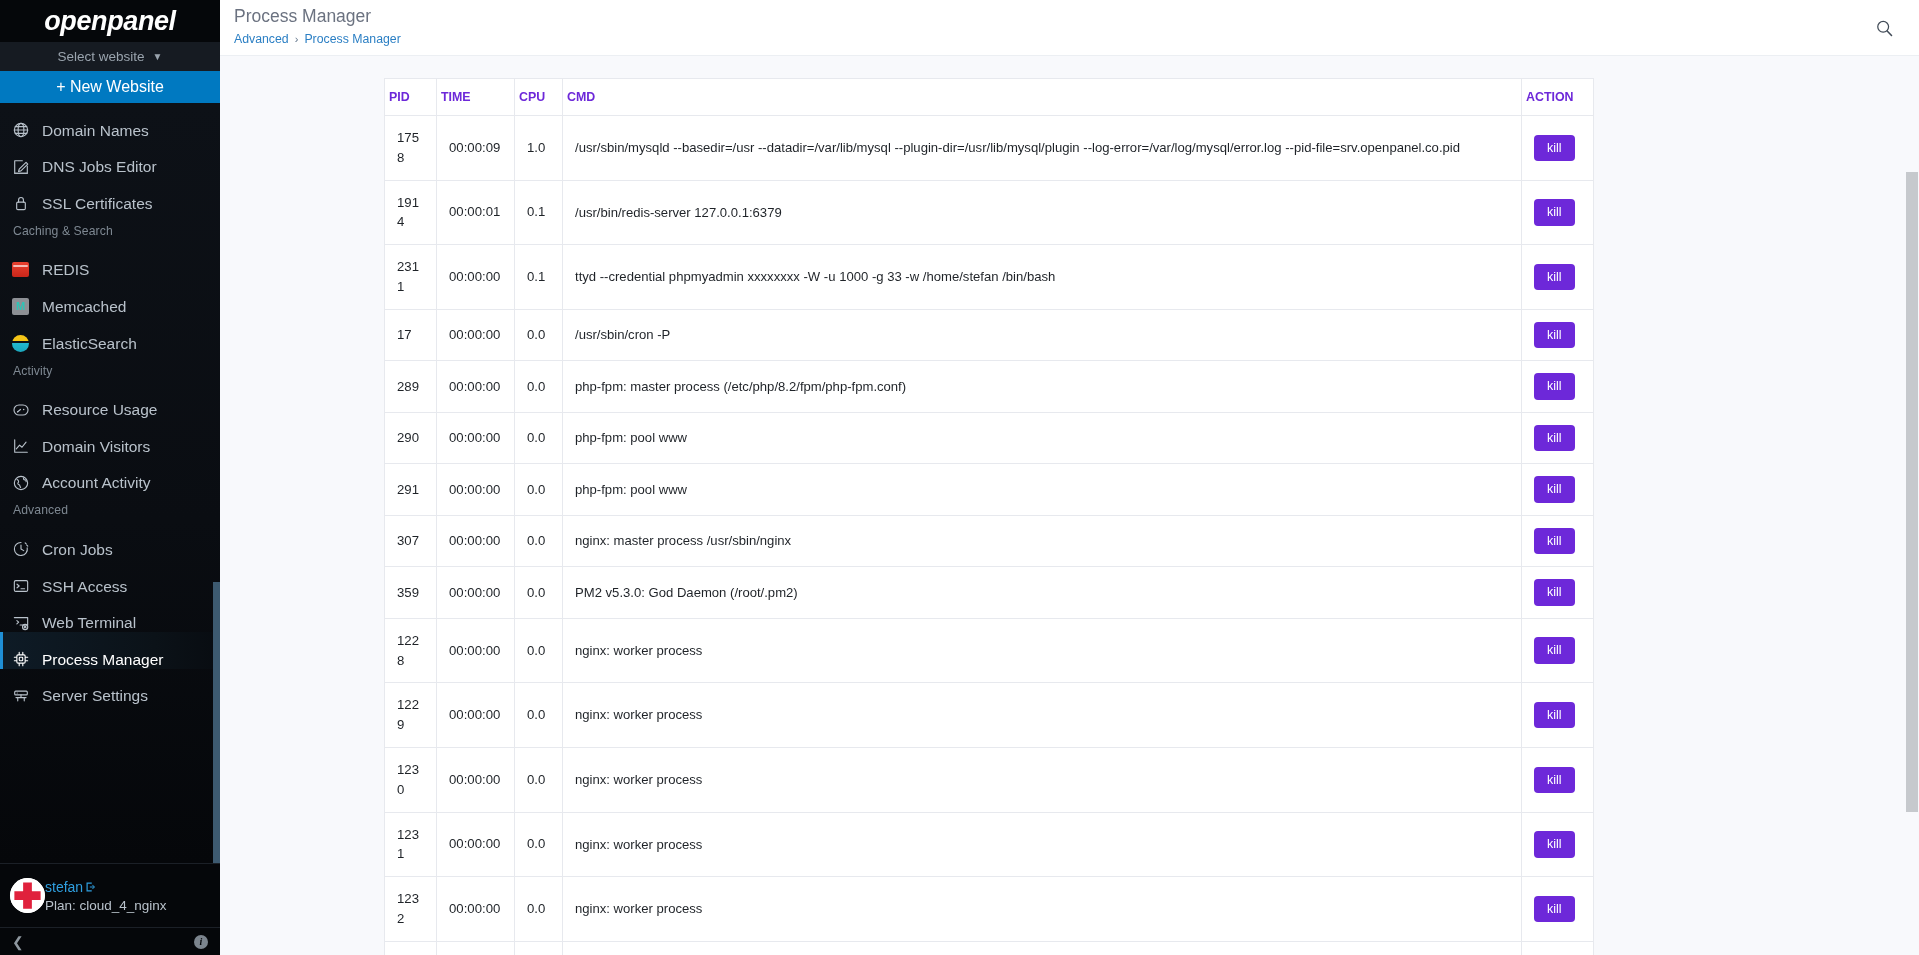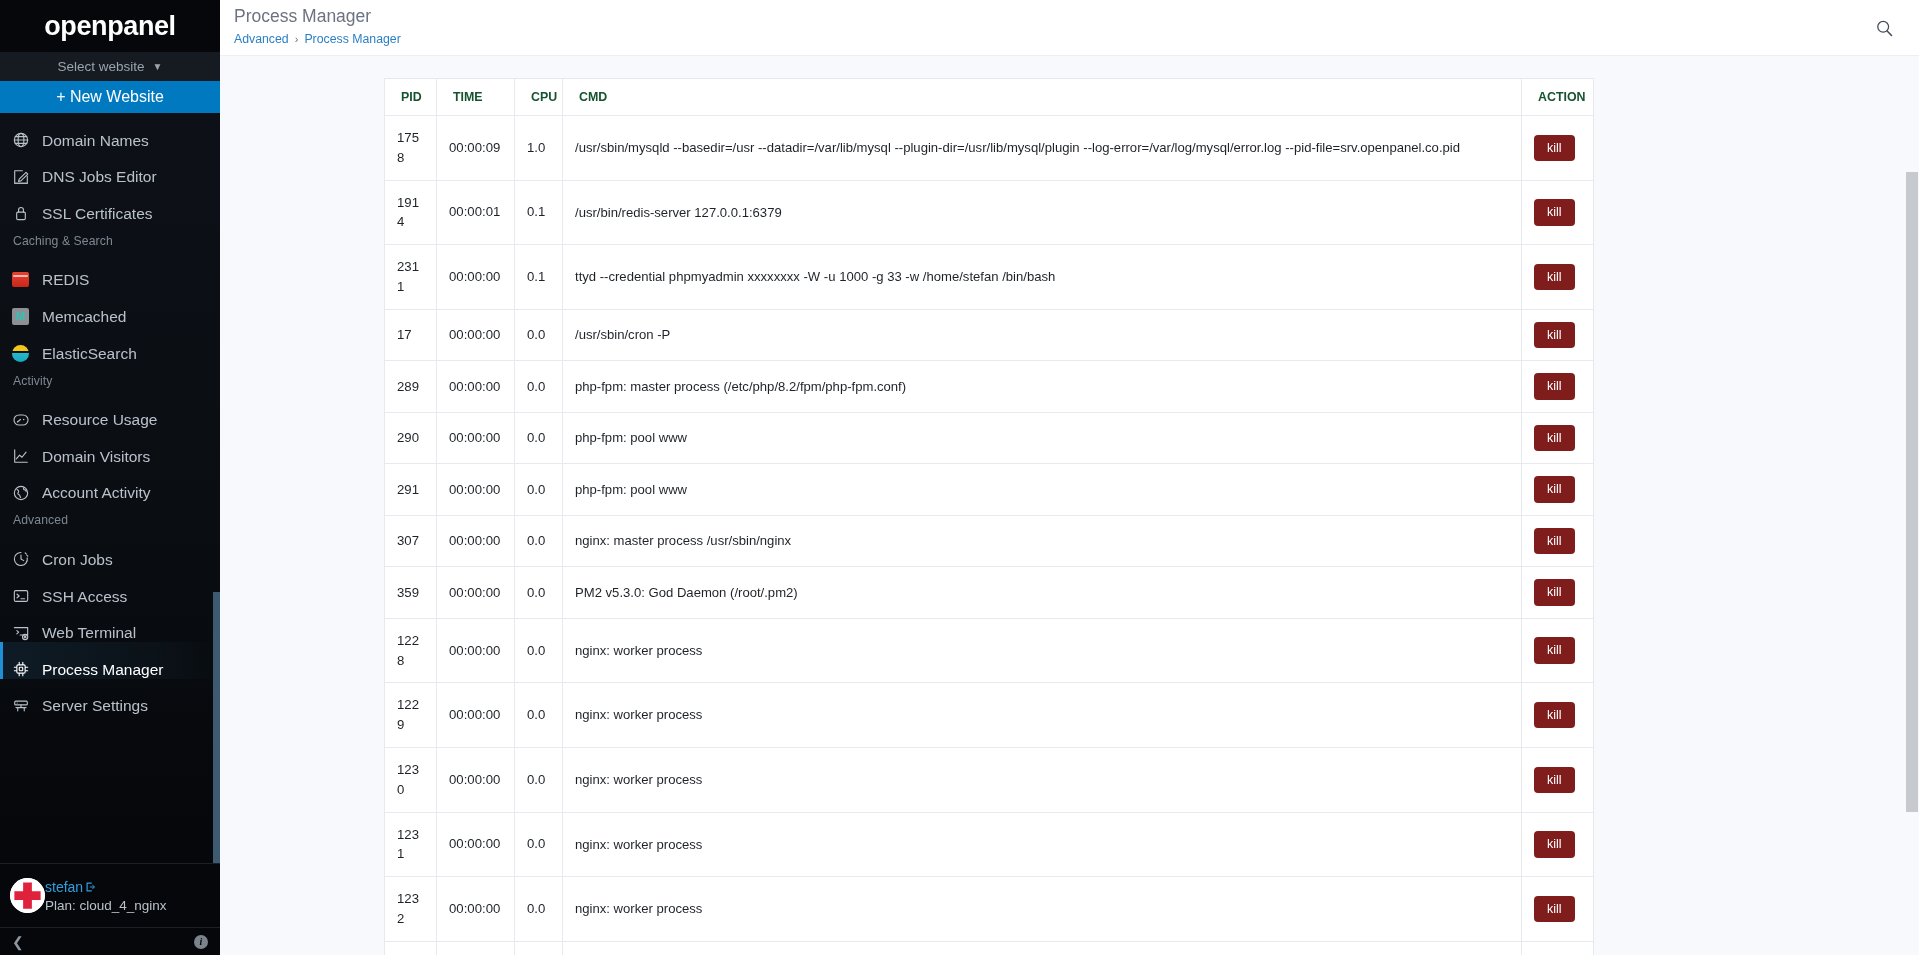--- a/index.html
+++ b/index.html
@@ -16,25 +16,26 @@
     width: 220px;
     min-width: 220px;
     height: 955px;
     background: #0d1117;
     position: relative;
     display: flex;
     flex-direction: column;
     overflow: hidden;
   }
   .brand {
-    height: 52px;
+    height: 42px;
     background: #05070a;
     display: flex;
     align-items: center;
     justify-content: center;
+    font-style: italic;
   }
   .brand-text {
     color: #ffffff;
     font-size: 27px;
     font-weight: 700;
     letter-spacing: -0.4px;
   }
   .site-select {
     height: 29px;
     background: #161b22;
@@ -233,42 +234,42 @@
     width: 100%;
     background: #ffffff;
     font-size: 13.2px;
     color: #1f2328;
     table-layout: fixed;
   }
   table.proc th {
     font-size: 12.4px;
     font-weight: 700;
     text-align: left;
-    color: #14532d;
-    padding: 11px 16px;
+    color: #6d28d9;
+    padding: 11px 4px;
     border: 1px solid #e7e9ee;
     background: #ffffff;
     white-space: nowrap;
   }
   table.proc td {
     padding: 12px 12px;
     border: 1px solid #e7e9ee;
     vertical-align: middle;
     line-height: 1.5;
     word-break: break-word;
   }
   col.c-pid { width: 52px; }
   col.c-time { width: 78px; }
   col.c-cpu { width: 48px; }
   col.c-cmd { width: auto; }
   col.c-action { width: 72px; }
   td.cmd { font-size: 13.1px; }
   td.act { padding: 8px 10px; }
   .kill-btn {
-    background: #7f1d1d;
+    background: #6d28d9;
     color: #ffffff;
     border: none;
     border-radius: 4px;
     font-size: 12.5px;
     padding: 7px 13px;
     cursor: pointer;
     font-family: "Liberation Sans", sans-serif;
     line-height: 1;
   }
 

